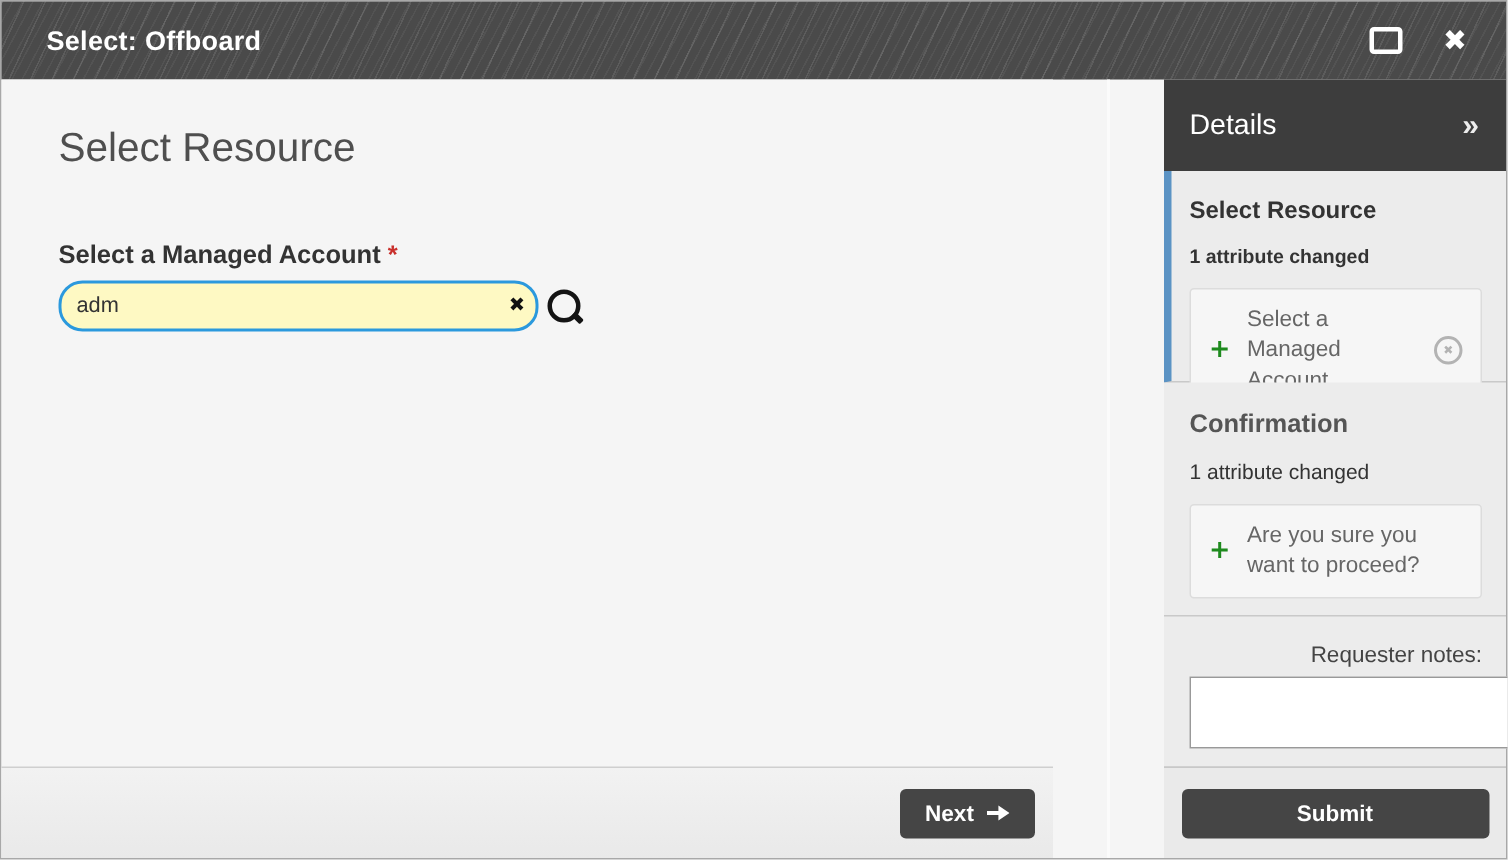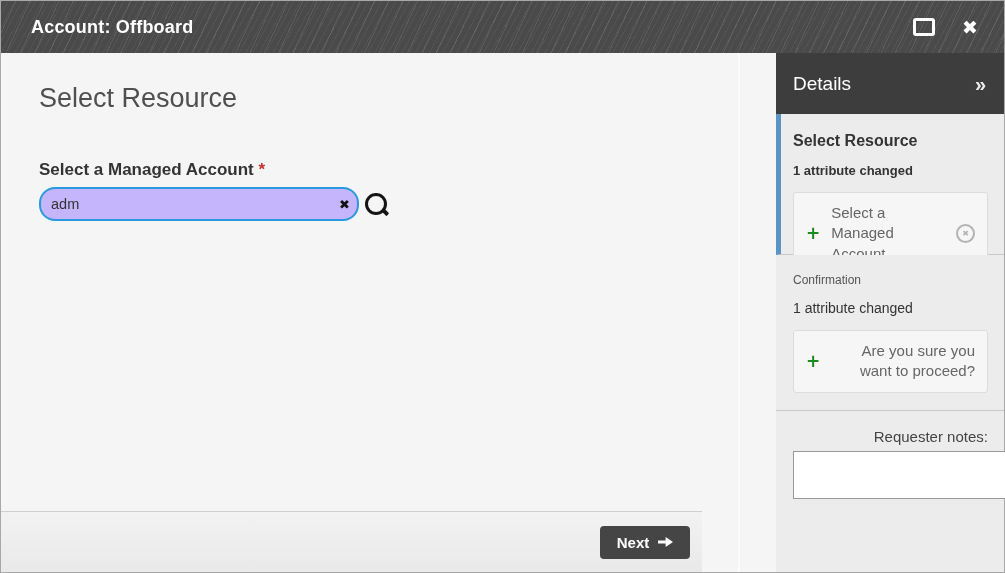--- a/index.html
+++ b/index.html
@@ -44,21 +44,21 @@
   
   .main-content{ flex:1; padding:30px 30px 0 38px; }
   .page-title{ font-size:27px; font-weight:400; color:#4f4f4f; margin-bottom:46px; }
   .field-label{ font-size:17px; font-weight:700; color:#333; margin-bottom:7px; }
   .required-marker{ color:#c9302c; font-weight:700; }
   .input-row{ display:flex; align-items:center; }
   .search-box{ position:relative; width:320px; }
   .search-input{
     width:320px; height:34px;
     border:2px solid #2b99dd; border-radius:16px;
-    background:#c4b5fd; padding:0 32px 0 10px;
+    background:#fef9c3; padding:0 32px 0 10px;
     font-size:14.5px; color:#333;
     font-family:"Liberation Sans", sans-serif;
     outline:none;
   }
   .clear-icon{
     position:absolute; right:9px; top:50%; transform:translateY(-50%);
     color:#111; font-size:13px; font-weight:700; cursor:pointer;
     font-family:"DejaVu Sans", sans-serif;
   }
   .search-icon{ position:relative; width:26px; height:27px; margin-left:5px; display:inline-block; cursor:pointer; }
@@ -98,33 +98,33 @@
     font-size:19px;
   }
   .collapse-icon{ margin-left:auto; color:#ededed; font-size:20px; font-weight:700; cursor:pointer; line-height:1; }
 
   .sidebar-sections{ flex:1; display:flex; flex-direction:column; min-height:0; }
   .side-section{ padding:18px 16px 16px 17px; border-bottom:1px solid #c9c9c9; background:#ececec; }
   .side-section.active{ border-left:5px solid #5b93c4; padding-left:12px; height:141px; }
   .side-section.plain{ height:156px; }
 
   .section-title-strong{ font-size:16px; font-weight:700; color:#333; }
-  .section-title-plain{ font-size:12px; font-weight:400; color:#555; }
+  .section-title-plain{ font-size:17px; font-weight:700; color:#555; }
   .section-status-strong{ font-size:13px; font-weight:700; color:#333; margin-top:13px; }
   .section-status-plain{ font-size:14px; font-weight:400; color:#333; margin-top:13px; }
 
   .attr-card{
     margin-top:14px; background:#f6f6f6;
     border:1px solid #dcdcdc; border-radius:3px;
     padding:10px 12px; display:flex; align-items:center; gap:11px;
     min-height:43px;
   }
   .add-icon{ color:#1e8a1e; font-size:17px; font-weight:900; line-height:1; font-family:"DejaVu Sans", sans-serif; }
   .attr-card-label{ font-size:15px; color:#666; line-height:1.35; }
-  .attr-card-label.wrap{ max-width:210px;text-align:right; }
+  .attr-card-label.wrap{ max-width:210px; }
   .remove-icon{
     margin-left:auto; width:19px; height:19px; flex:0 0 19px;
     border:2px solid #b3b3b3; border-radius:50%;
     color:#b3b3b3; font-size:8px; font-weight:700;
     display:flex; align-items:center; justify-content:center;
     cursor:pointer; font-family:"DejaVu Sans", sans-serif;
   }
 
   .notes-section{ flex:1; padding:17px 16px 0 17px; background:#ececec; }
   .notes-label{ font-size:15px; color:#444;text-align:right; }
@@ -143,21 +143,21 @@
     display:flex; align-items:center; justify-content:center;
   }
   .submit-button{ width:205px; height:33px; }
 </style>
 </head>
 <body>
 
 <div class="window">
 
   <div class="titlebar">
-    <span class="titlebar-title">Account: Offboard</span>
+    <span class="titlebar-title">Select: Offboard</span>
     <span class="titlebar-actions">
       <span class="maximize-icon"></span>
       <span class="close-icon">✖</span>
     </span>
   </div>
 
   <div class="body">
 
     <div class="main">
       <div class="main-content">
@@ -220,16 +220,21 @@
           </div>
         </div>
 
         <div class="notes-section">
           <div class="notes-label">Requester notes:</div>
           <textarea class="notes-textarea" style=""></textarea>
         </div>
 
       </div>
 
+      <div class="sidebar-footer">
+        <button class="btn submit-button">
+          <span>Submit</span>
+        </button>
+      </div>
     </div>
 
   </div>
 </div>
 
 </body></html>

